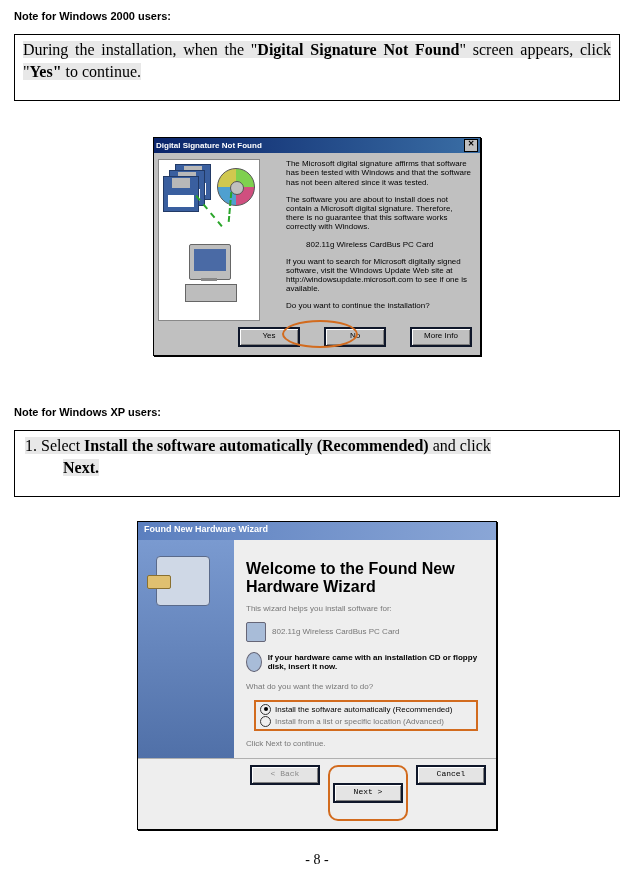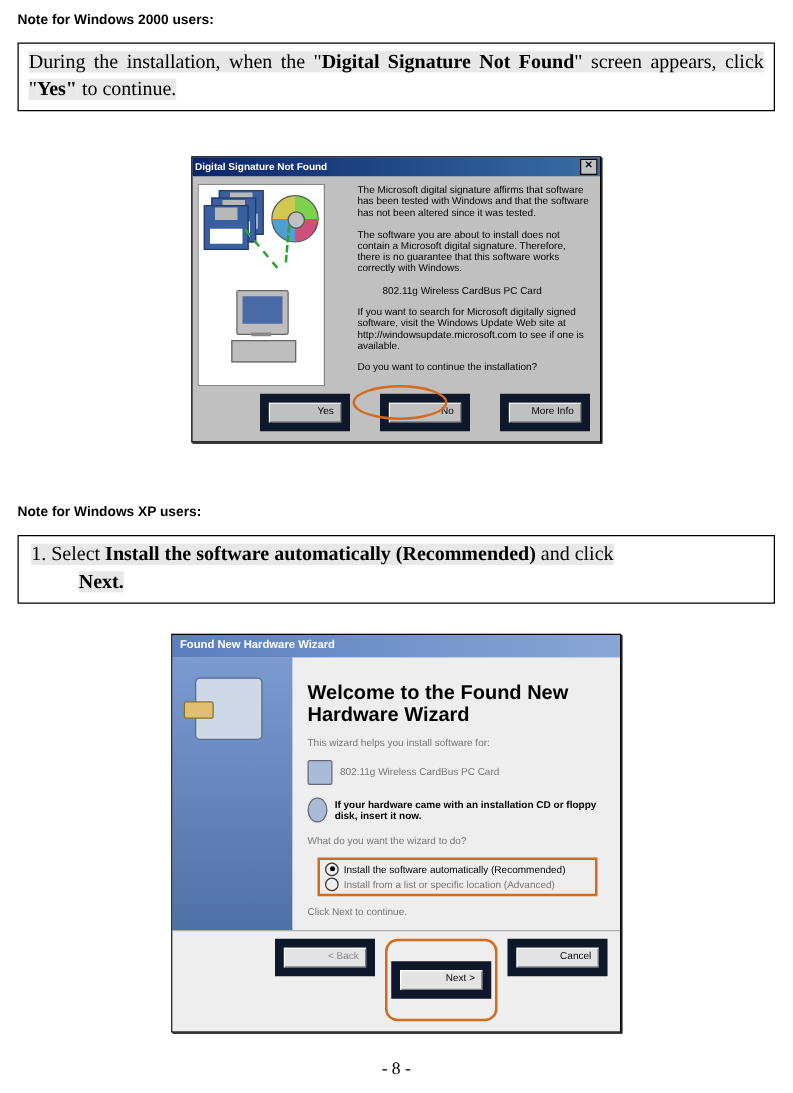--- a/index.html
+++ b/index.html
@@ -12,21 +12,21 @@
     background: #fff;
   }
   .heading {
     font-family: Arial, Helvetica, sans-serif;
     font-weight: bold;
     font-size: 11px;
     margin: 0 0 12px 0;
   }
   .note-box {
     border: 1.5px solid #000;
-    padding: 4px 8px 6px 8px;
+    padding: 4px 8px 18px 8px;
     font-size: 16px;
     line-height: 1.35;
   }
   .note-box.first {
     text-align: justify;
   }
   .hl {
     background: #e8e8e8;
   }
   .bold { font-weight: bold; }
@@ -116,25 +116,25 @@
   .dlg1-right p { margin: 0 0 8px 0; }
   .dlg1-right .device { text-indent: 20px; }
   .dlg1-buttons {
     display: flex;
     justify-content: flex-end;
     gap: 24px;
     padding: 4px 8px 8px 0;
   }
   .winbtn {
     min-width: 46px; height: 16px;
-    border: 7px solid #0f172a;
+    border: 2px solid #0f172a;
     background: #c0c0c0;
     box-shadow: inset 1px 1px 0 #fff, inset -1px -1px 0 #808080;
     font-size: 8px;
-    text-align: right;
+    text-align: center;
     line-height: 14px;
     padding: 0 6px;
   }
   .highlight-oval {
     position: absolute;
     border: 2px solid #d26b1e;
     border-radius: 50%;
     width: 72px; height: 24px;
     pointer-events: none;
   }
@@ -195,20 +195,21 @@
     padding: 1px 2px;
   }
   .dlg2-btnrow {
     background: #eeeeee;
     border-top: 1px solid #b0b0b0;
     display: flex;
     justify-content: flex-end;
     gap: 8px;
     padding: 6px 10px 8px 0;
     position: relative;
+    font-family: Liberation Mono, monospace;
   }
   .dlg2-btnrow .winbtn { min-width: 54px; background: #e4e4e4; }
   .winbtn.disabled { color: #888; }
   .highlight-pill {
     border: 2px solid #d26b1e;
     border-radius: 10px;
     padding: 16px 3px;
   }
   .page-num {
     text-align: center;

